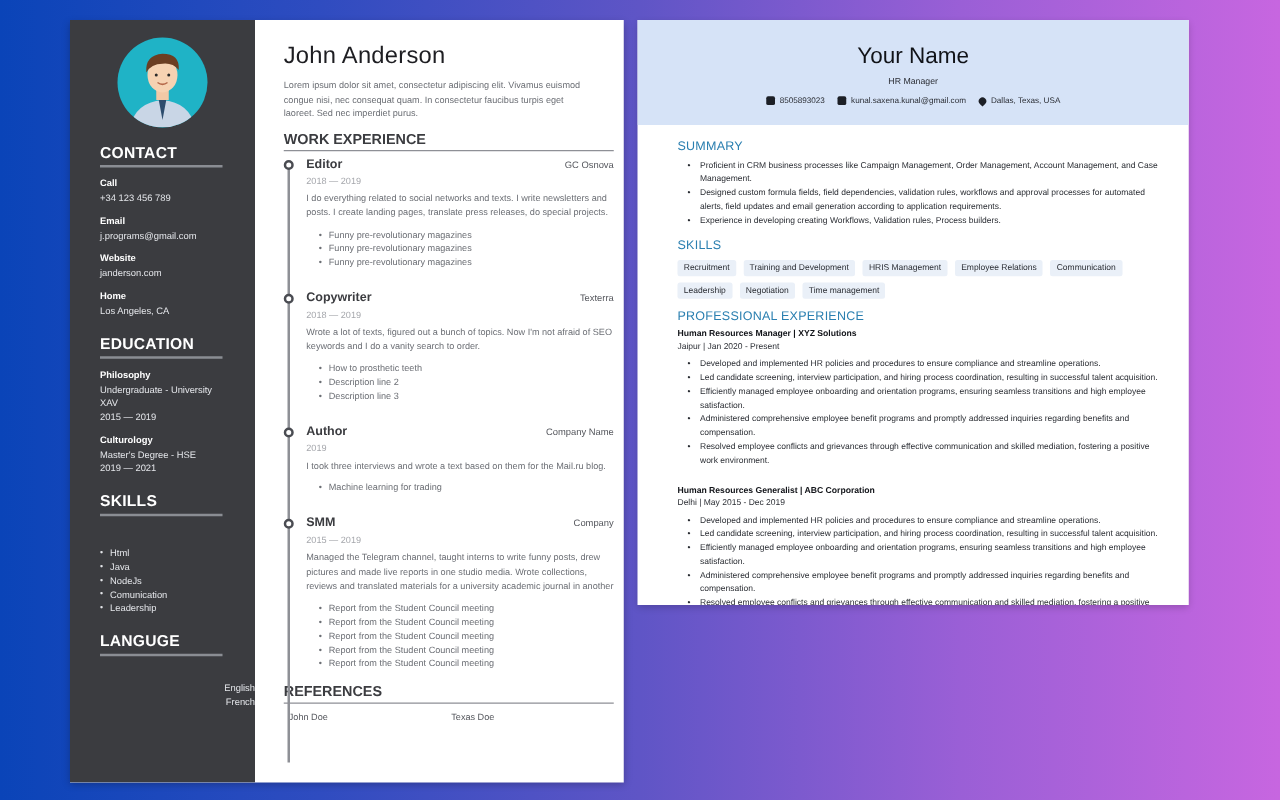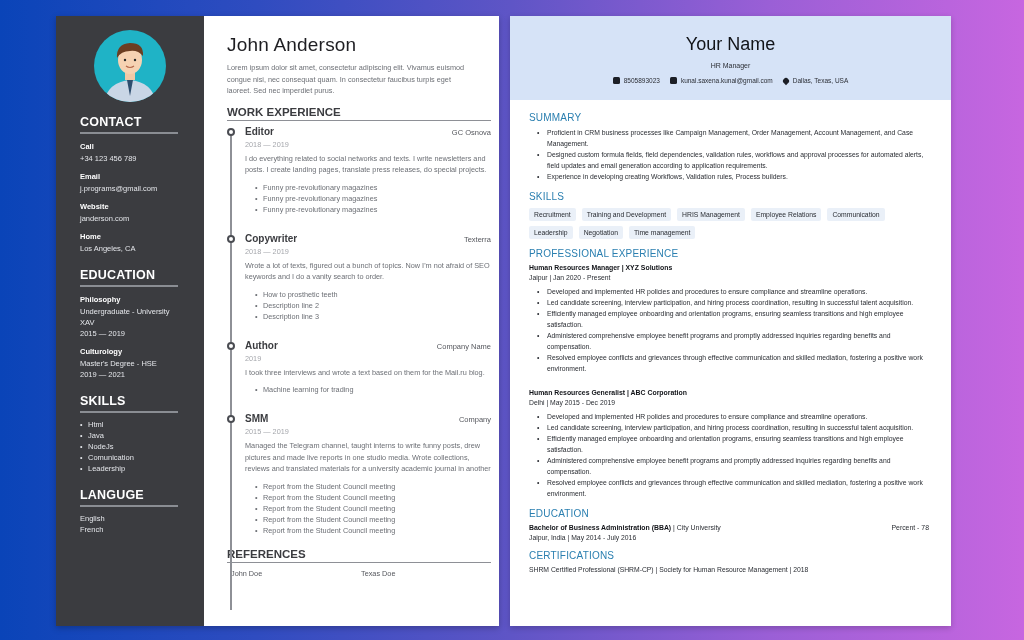--- a/index.html
+++ b/index.html
@@ -23,25 +23,25 @@
     background: #1fb3c6; position: relative; overflow: hidden;
   }
   .avatar svg { position: absolute; left: 0; top: 0; }
   .side-h {
     font-size: 12.5px; font-weight: bold; color: #ffffff; margin-top: 14px;
     padding-bottom: 3px; border-bottom: 2px solid #8a8d93; width: 98px; letter-spacing: 0.2px;
   }
   .side-h.first { margin-top: 13px; }
   .side-lbl { font-size: 7.5px; font-weight: bold; color: #ffffff; margin-top: 8px; }
   .side-val { font-size: 7.5px; color: #e4e6ea; margin-top: 2px; line-height: 11px; }
-  .side-list { list-style: none; margin-top: 6px; }
+  .side-list { list-style: none; margin-top: 24px; }
   .side-list li { font-size: 7.5px; color: #e4e6ea; line-height: 11px; padding-left: 8px; position: relative; }
   .side-list li::before { content: "•"; position: absolute; left: 0; top: 0; font-size: 7px; }
   .lang { font-size: 7.5px; color: #e4e6ea; line-height: 11px; }
-  .lang-wrap { margin-top: 6px; }
+  .lang-wrap { margin-top: 20px; text-align: right; }
 
   .main-left { flex: 1; padding: 18px 24px 0 23px; color: #333; }
   .name { font-size: 19px; font-weight: normal; color: #1e1e22; letter-spacing: 0.2px; }
   .intro { font-size: 7.3px; color: #6c6f75; line-height: 11.5px; margin-top: 6px; width: 240px; }
   .sec-h {
     font-size: 11.5px; font-weight: bold; color: #3b3c40; margin-top: 9px;
     padding-bottom: 2px; border-bottom: 1.5px solid #8e9096;
   }
   .timeline { position: relative; margin-top: 5px; padding-left: 18px; }
   .timeline::before {
@@ -58,33 +58,33 @@
   .job-date { font-size: 7.3px; color: #a5a7ac; margin-top: 3px; }
   .job-desc { font-size: 7.3px; color: #6c6f75; line-height: 11.5px; margin-top: 4px; }
   .job-bullets { list-style: none; margin-top: 6px; padding-left: 10px; }
   .job-bullets li { font-size: 7.3px; color: #6c6f75; line-height: 11px; padding-left: 8px; position: relative; }
   .job-bullets li::before { content: "•"; position: absolute; left: 0; top: 0; }
   .refs-row { display: flex; margin-top: 6px; padding-left: 4px; }
   .refs-row span { font-size: 7.3px; color: #55575d; width: 130px; }
 
   
   .resume-right {
-    position: absolute; left: 510px; top: 16px; width: 441px; height: 610px;
+    position: absolute; left: 510px; top: 16px; width: 441px; height: 468px;
     background: #ffffff; overflow: hidden; box-shadow: 0 2px 6px rgba(0,0,0,0.2);
   }
   .r-header {
     background: #d6e3f7; height: 84px; text-align: center; padding-top: 18px;
   }
   .r-name { font-size: 18px; color: #111318; }
   .r-role { font-size: 7px; color: #2b2e35; margin-top: 7px; }
   .r-contacts { display: flex; justify-content: center; gap: 10px; margin-top: 8px; font-size: 6.5px; color: #2b2e35; align-items: center; }
   .r-contact { display: flex; align-items: center; gap: 4px; }
   .r-ico { display: inline-block; width: 7px; height: 7px; background: #1c1f26; border-radius: 1.5px; position: relative; }
   .r-ico.pin { border-radius: 50% 50% 50% 0; transform: rotate(-45deg); width: 6px; height: 6px; }
-  .r-body { padding: 10px 22px 0 19px; }
+  .r-body { padding: 10px 22px 0 19px; margin-left: 13px; }
   .r-sec { font-size: 10px; color: #2a7fb0; margin-top: 2px; letter-spacing: 0.2px; }
   .r-sec.sp { margin-top: 9px; }
   .r-list { list-style: none; margin-top: 4px; padding-left: 8px; }
   .r-list li { font-size: 6.8px; color: #2a2d33; line-height: 11px; padding-left: 10px; position: relative; }
   .r-list li::before { content: "•"; position: absolute; left: 0; top: 0; }
   .chips { display: flex; flex-wrap: wrap; gap: 5px 6px; margin-top: 6px; width: 390px; }
   .chip { font-size: 6.8px; color: #2a2d33; background: #eaf0f8; padding: 3px 5px; border-radius: 2px; }
   .r-role-title { font-size: 6.9px; font-weight: bold; color: #111318; margin-top: 5px; }
   .r-role-meta { font-size: 6.8px; color: #2a2d33; margin-top: 3px; }
   .r-gap { height: 10px; }

